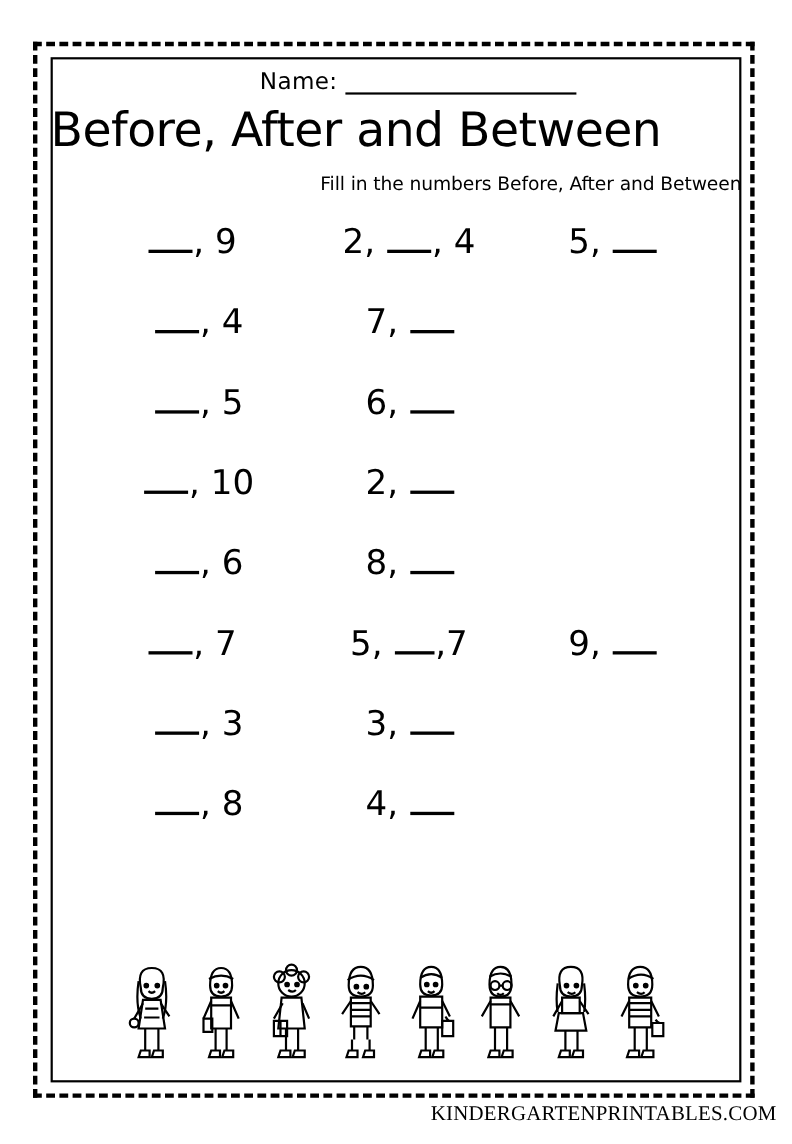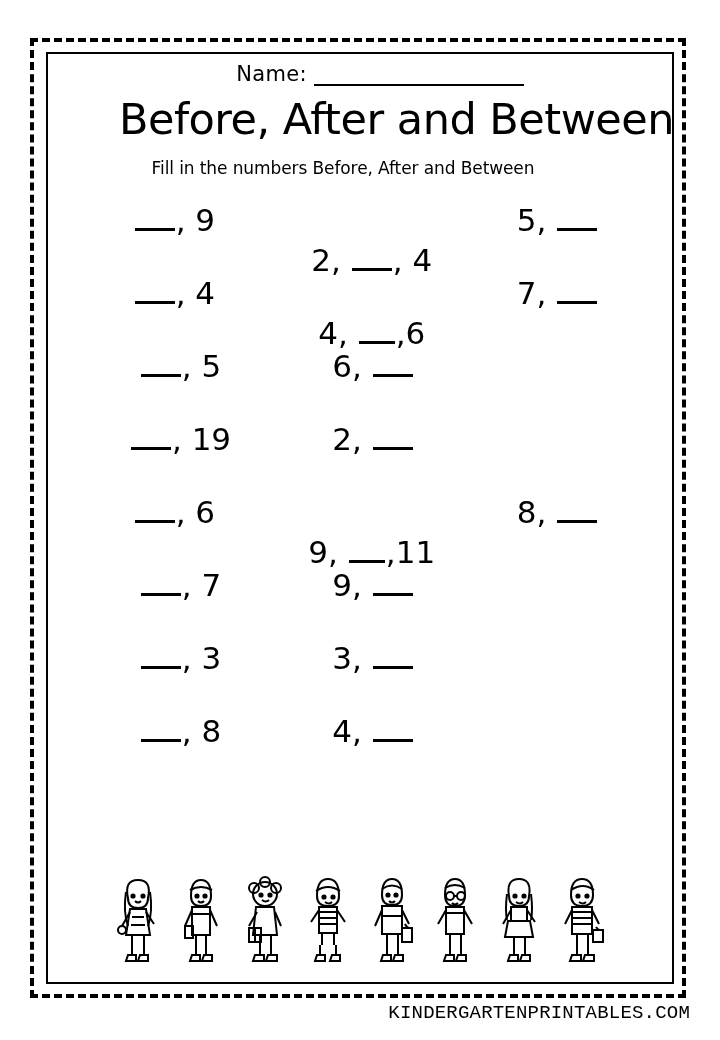--- a/index.html
+++ b/index.html
@@ -61,35 +61,35 @@
     border-bottom: 2px solid #000;
     height: 18px;
     vertical-align: bottom;
   }
 
   .title {
     position: absolute;
     left: 46px;
     top: 94px;
     width: 628px;
-    text-align: right;
+    text-align: left;
     font-size: 43px;
     line-height: 50px;
     font-family: "DejaVu Sans", sans-serif;
     font-weight: 400;
     letter-spacing: -0.5px;
     white-space: nowrap;
   }
 
   .subtitle {
     position: absolute;
-    left: 29px;
+    left: 46px;
     top: 158px;
     width: 628px;
-    text-align: center;
+    text-align: right;
     font-size: 17px;
     letter-spacing: -0.1px;
   }
 
   .problems {
     position: absolute;
     left: 60px;
     top: 200px;
     width: 600px;
   }
@@ -97,21 +97,21 @@
     display: flex;
     height: 73px;
     align-items: flex-start;
   }
   .cell {
     font-size: 31px;
     line-height: 40px;
     white-space: nowrap;
   }
   .c1 { width: 205px; text-align: center; padding-left: 18px; }
-  .c2 { width: 215px; text-align: center; margin-top: 40px; }
+  .c2 { width: 215px; text-align: center; }
   .c3 { width: 180px; text-align: center; padding-right: 18px; }
 
   .blank {
     display: inline-block;
     width: 40px;
     border-bottom: 3px solid #000;
     height: 24px;
     vertical-align: baseline;
     margin: 0 1px;
   }
@@ -130,21 +130,22 @@
   .kid { width: 56px; height: 104px; }
 
   .footer {
     position: absolute;
     left: 0;
     top: 1002px;
     width: 690px;
     text-align: right;
     font-size: 19px;
     letter-spacing: 0.2px;
-    font-family: Liberation Mono, monospace;
+    font-family: Liberation Serif, serif;
+    padding-left: 16px;
   }
 </style>
 </head>
 <body>
 
 <div class="sheet">
 
   <div class="dashed-frame"></div>
   <div class="solid-frame"></div>
 
@@ -172,71 +173,67 @@
         <span>5</span><span>,</span>
         <span class="blank"></span>
       </div>
     </div>
 
     <div class="prow">
       <div class="cell c1">
         <span class="blank"></span><span>,</span>
         <span>4</span>
       </div>
+      <div class="cell c3">
+        <span>7</span><span>,</span>
+        <span class="blank"></span>
+      </div>
+    </div>
+
+    <div class="prow">
+      <div class="cell c1">
+        <span class="blank"></span><span>,</span>
+        <span>5</span>
+      </div>
+      <div class="cell c3">
+        <span>6</span><span>,</span>
+        <span class="blank"></span>
+      </div>
+    </div>
+
+    <div class="prow">
+      <div class="cell c1">
+        <span class="blank"></span><span>,</span>
+        <span>10</span>
+      </div>
+      <div class="cell c3">
+        <span>2</span><span>,</span>
+        <span class="blank"></span>
+      </div>
+    </div>
+
+    <div class="prow">
+      <div class="cell c1">
+        <span class="blank"></span><span>,</span>
+        <span>6</span>
+      </div>
+      <div class="cell c3">
+        <span>8</span><span>,</span>
+        <span class="blank"></span>
+      </div>
+    </div>
+
+    <div class="prow">
+      <div class="cell c1">
+        <span class="blank"></span><span>,</span>
+        <span>7</span>
+      </div>
       <div class="cell c2">
-        <span>4</span><span>,</span>
-        <span class="blank sm"></span><span>,</span><span>6</span>
-      </div>
-      <div class="cell c3">
-        <span>7</span><span>,</span>
-        <span class="blank"></span>
-      </div>
-    </div>
-
-    <div class="prow">
-      <div class="cell c1">
-        <span class="blank"></span><span>,</span>
-        <span>5</span>
-      </div>
-      <div class="cell c3">
-        <span>6</span><span>,</span>
-        <span class="blank"></span>
-      </div>
-    </div>
-
-    <div class="prow">
-      <div class="cell c1">
-        <span class="blank"></span><span>,</span>
-        <span>19</span>
-      </div>
-      <div class="cell c3">
-        <span>2</span><span>,</span>
-        <span class="blank"></span>
-      </div>
-    </div>
-
-    <div class="prow">
-      <div class="cell c1">
-        <span class="blank"></span><span>,</span>
-        <span>6</span>
-      </div>
-      <div class="cell c2">
-        <span>9</span><span>,</span>
-        <span class="blank sm"></span><span>,</span><span>11</span>
-      </div>
-      <div class="cell c3">
-        <span>8</span><span>,</span>
-        <span class="blank"></span>
-      </div>
-    </div>
-
-    <div class="prow">
-      <div class="cell c1">
-        <span class="blank"></span><span>,</span>
-        <span>7</span>
+        <span>5</span><span>,</span>
+        <span class="blank sm"></span><span>,</span><span>7</span>
       </div>
       <div class="cell c3">
         <span>9</span><span>,</span>
         <span class="blank"></span>
       </div>
     </div>
 
     <div class="prow">
       <div class="cell c1">
         <span class="blank"></span><span>,</span>

